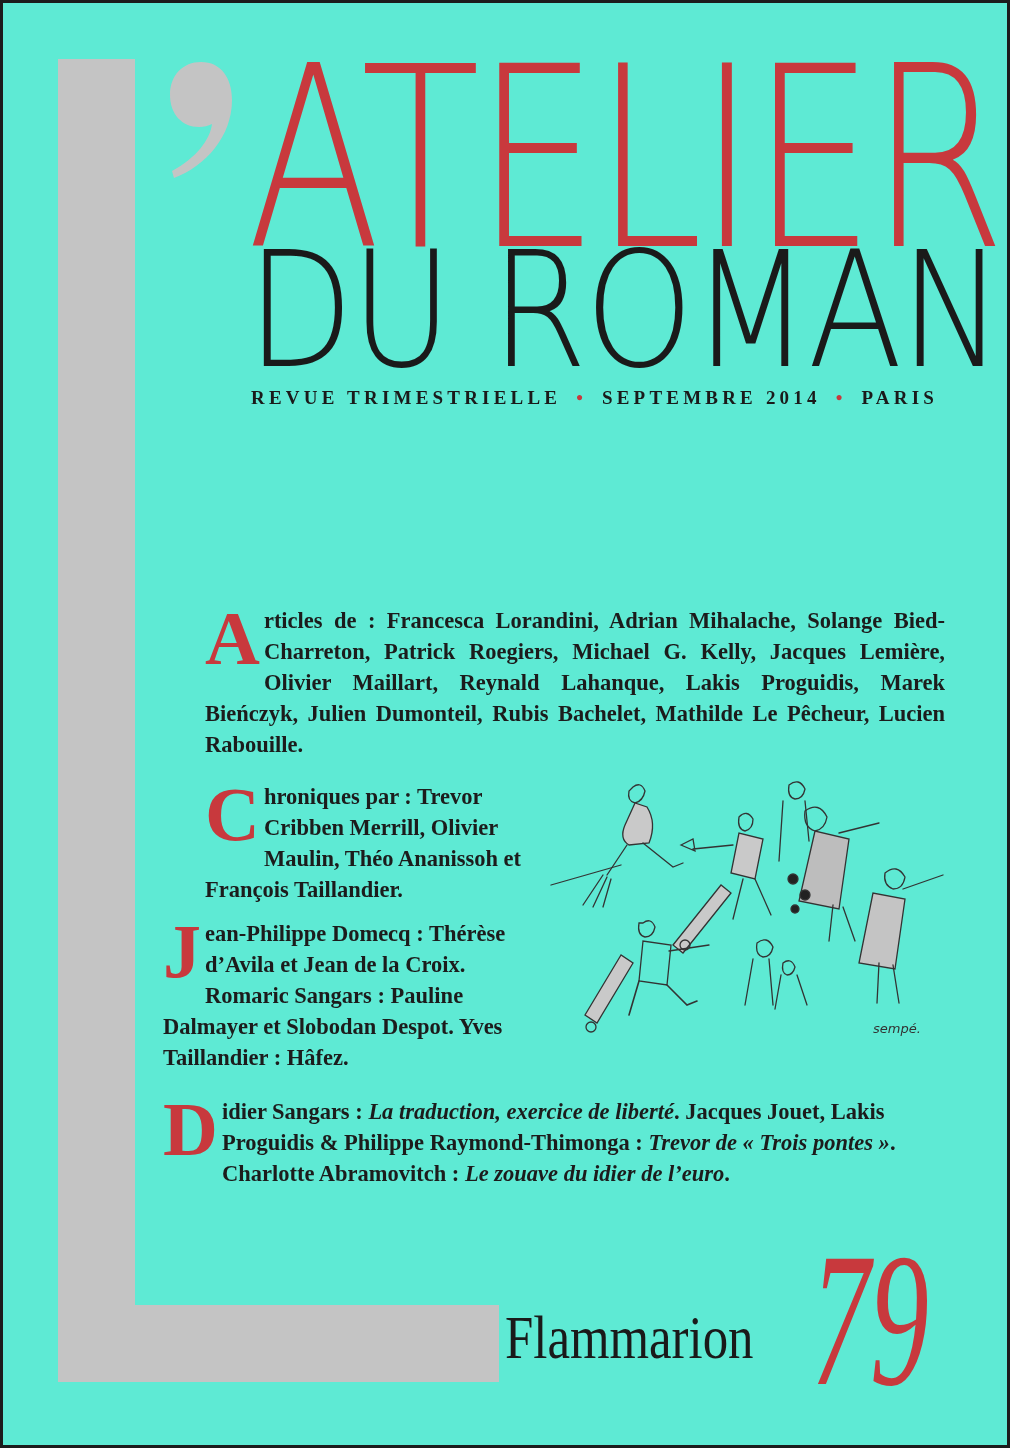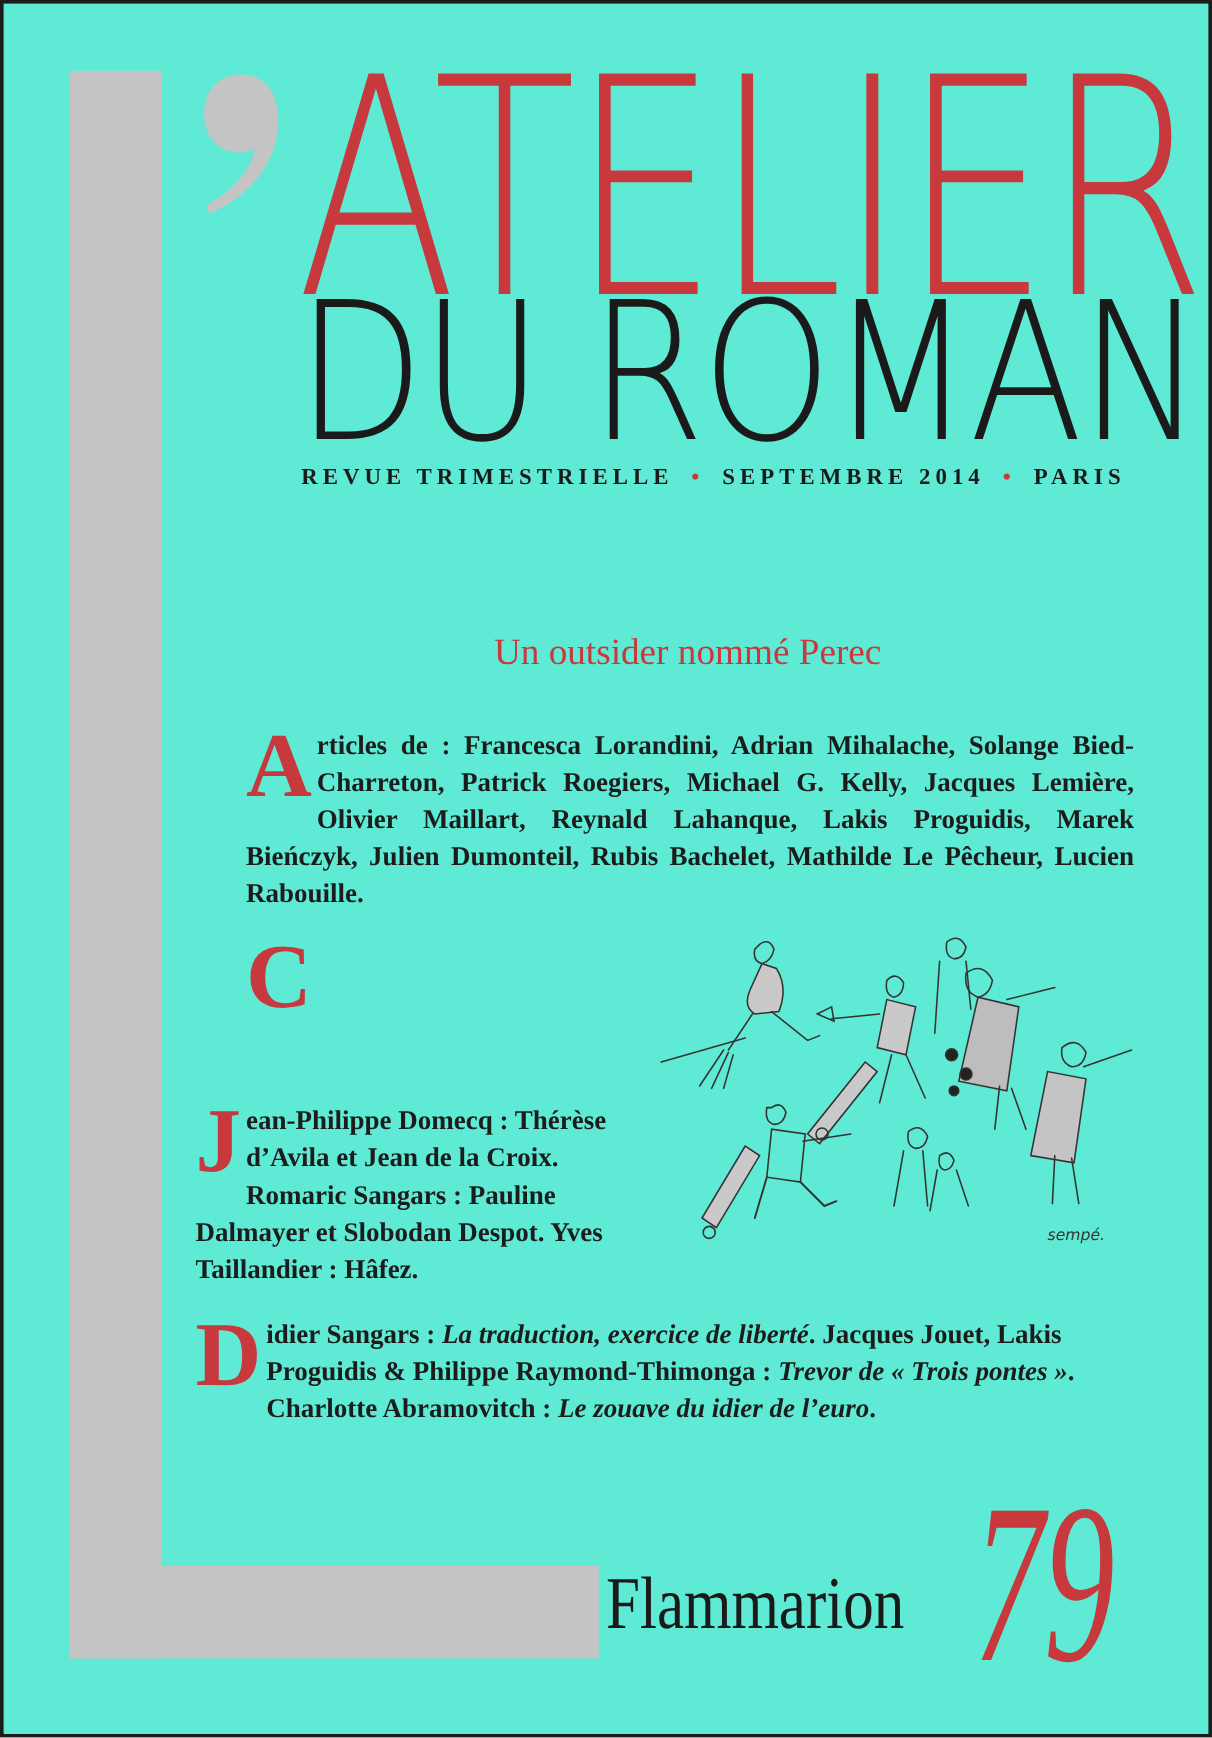--- a/index.html
+++ b/index.html
@@ -86,28 +86,27 @@
   <div class="title-duroman thin">DU ROMAN</div>
 
   <div class="subtitle">
     <span>REVUE TRIMESTRIELLE</span>
     <span class="dot">•</span>
     <span>SEPTEMBRE 2014</span>
     <span class="dot">•</span>
     <span>PARIS</span>
   </div>
 
-  <div class="theme">Un outsider nommé Perec</div>
 
   <div class="para p-articles">
     <span class="drop">A</span><span>rticles de : Francesca Lorandini, Adrian Mihalache, Solange Bied-Charreton, Patrick Roegiers, Michael G. Kelly, Jacques Lemière, Olivier Maillart, Reynald Lahanque, Lakis Proguidis, Marek Bieńczyk, Julien Dumonteil, Rubis Bachelet, Mathilde Le Pêcheur, Lucien Rabouille.</span>
   </div>
 
   <div class="para p-chroniques">
-    <span class="drop">C</span>
+    <span class="drop">C</span><span>hroniques par : Trevor Cribben Merrill, Olivier Maulin, Théo Ananissoh et François Taillandier.</span>
   </div>
 
   <div class="para p-jean">
     <span class="drop">J</span><span>ean-Philippe Domecq : Thérèse d’Avila et Jean de la Croix. Romaric Sangars : Pauline Dalmayer et Slobodan Despot. Yves Taillandier : Hâfez.</span>
   </div>
 
   <svg class="illustration" viewBox="0 0 410 275" fill="none" stroke="#333" stroke-width="1.3" stroke-linecap="round">
 
     <path d="M90 12 q8 -6 12 4 q-2 10 -10 12 q-8 -2 -6 -12z"></path>
     <path d="M92 28 l-10 22 q-6 14 4 20 l20 -2 q8 -20 -2 -36z" fill="#c9c9c9"></path>

